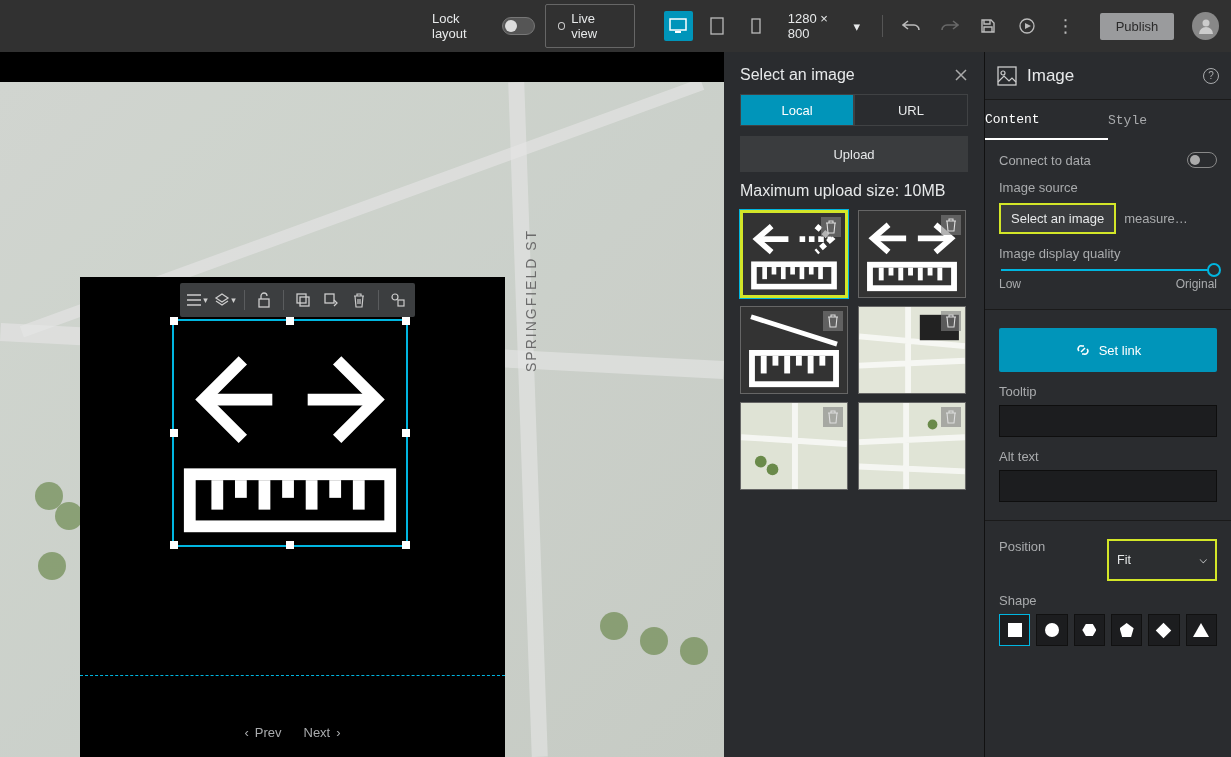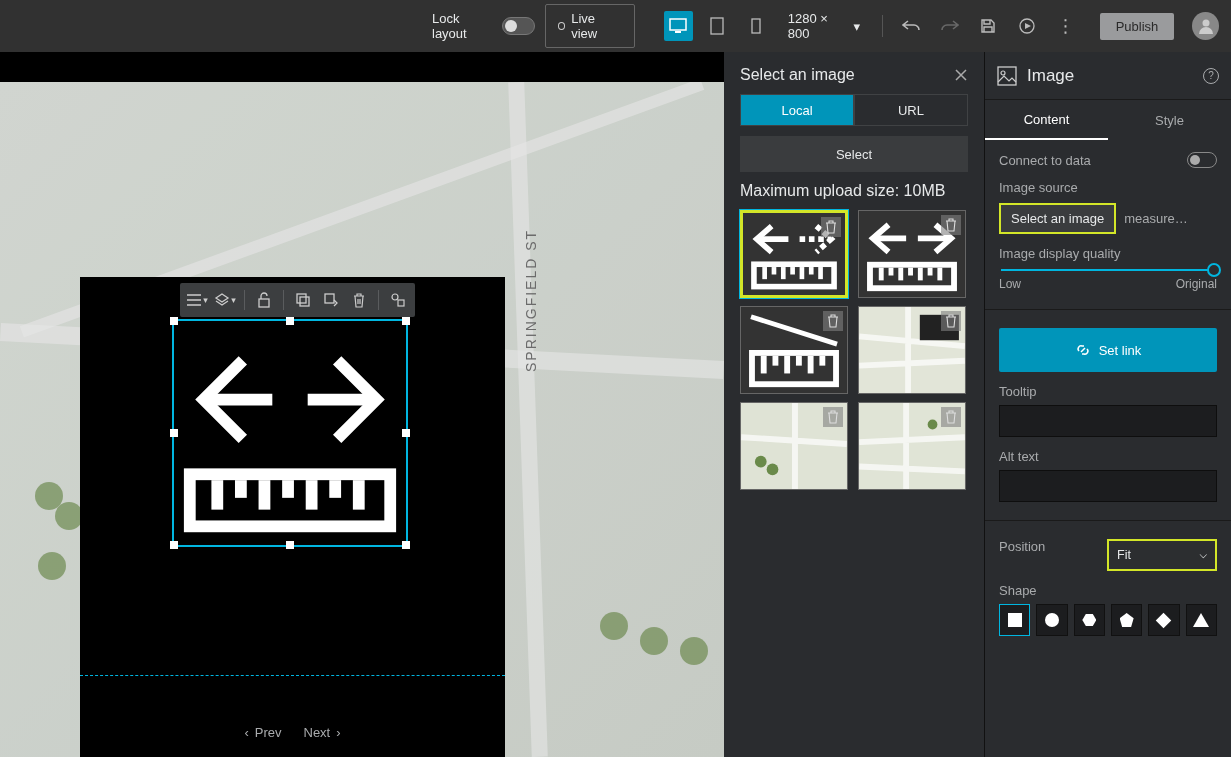--- a/index.html
+++ b/index.html
@@ -72,38 +72,38 @@
   .thumb{position:relative;width:108px;height:88px;border:1px solid #666;background:#333;}
   .thumb.sel{border:3px solid var(--highlight);outline:1px solid var(--accent2);}
   .thumb .del{position:absolute;top:4px;right:4px;width:20px;height:20px;background:rgba(128,128,128,0.6);display:flex;align-items:center;justify-content:center;}
   .thumb-map{background:linear-gradient(135deg,#e2e5d8,#cfd3c6);}
 
   
   .inspector{width:247px;background:var(--panel);display:flex;flex-direction:column;border-left:1px solid #111;}
   .ins-head{height:48px;display:flex;align-items:center;gap:10px;padding:0 12px;border-bottom:1px solid #1a1a1a;}
   .ins-head .q{margin-left:auto;color:var(--text-dim);border:1px solid var(--text-dim);width:16px;height:16px;border-radius:50%;display:flex;align-items:center;justify-content:center;font-size:10px;}
   .ins-tabs{display:flex;height:40px;}
-  .ins-tab{flex:1;display:flex;align-items:center;justify-content:center;color:var(--text-dim);}
+  .ins-tab{flex:1;display:flex;align-items:center;color:var(--text-dim);font-family:Liberation Mono, monospace;}
   .ins-tab.active{color:#fff;border-bottom:2px solid #fff;font-weight:500;}
   .ins-body{flex:1;overflow:auto;padding:12px 14px;display:flex;flex-direction:column;gap:12px;}
   .row-between{display:flex;justify-content:space-between;align-items:center;}
   .switch-sm{width:30px;height:16px;border:1px solid #888;border-radius:8px;position:relative;}
   .switch-sm::after{content:"";position:absolute;width:10px;height:10px;border-radius:50%;background:#aaa;top:2px;left:2px;}
   .label{color:var(--text-dim);font-size:13px;}
   .sel-img-btn{display:inline-block;padding:6px 10px;border:2px solid var(--highlight);background:#3a3c3e;color:var(--text);font-size:13px;}
   .behind-text{color:var(--text-dim);padding-left:8px;}
   .slider-row{margin-top:6px;}
   .slider-track{height:2px;background:var(--accent2);position:relative;margin:8px 2px 6px 2px;}
   .slider-thumb{position:absolute;right:-6px;top:-6px;width:14px;height:14px;border-radius:50%;border:2px solid var(--accent2);background:var(--panel);}
   .slider-labels{display:flex;justify-content:space-between;color:var(--text-dim);font-size:12px;}
   .sep-line{height:1px;background:#1a1a1a;margin:6px -14px;}
   .setlink{height:44px;background:var(--accent);color:#fff;display:flex;align-items:center;justify-content:center;gap:8px;border-radius:2px;}
   .text-input{height:32px;background:#1c1d1f;border:1px solid #0e0e0e;}
   .pos-row{display:flex;justify-content:space-between;align-items:flex-start;}
-  .pos-sel{width:110px;height:32px;border:2px solid var(--highlight);background:#2c2e30;color:var(--text);display:flex;align-items:center;padding:0 8px;justify-content:space-between;font-size:12.5px;}
+  .pos-sel{width:110px;height:42px;border:2px solid var(--highlight);background:#2c2e30;color:var(--text);display:flex;align-items:center;padding:0 8px;justify-content:space-between;font-size:12.5px;}
   .shape-row{display:flex;gap:6px;margin-top:6px;}
   .shape-btn{width:32px;height:32px;background:#1c1d1f;border:1px solid #111;display:flex;align-items:center;justify-content:center;}
   .shape-btn.active{border:1.5px solid var(--accent2);}
   .shape{width:14px;height:14px;background:#fff;}
   .circle{border-radius:50%;}
   .hex{width:14px;height:12px;background:#fff;clip-path:polygon(25% 0,75% 0,100% 50%,75% 100%,25% 100%,0 50%);}
   .pent{clip-path:polygon(50% 0,100% 38%,82% 100%,18% 100%,0 38%);}
   .diam{transform:rotate(45deg);width:11px;height:11px;}
   .tri{width:0;height:0;border-left:8px solid transparent;border-right:8px solid transparent;border-bottom:14px solid #fff;background:none;}
 
@@ -305,21 +305,21 @@
       </div>
       <div class="tab-row">
         <div class="tab active">
             <span>Local</span>
           </div>
         <div class="tab">
             <span>URL</span>
           </div>
       </div>
       <div class="upload-btn">
-          <span>Select</span>
+          <span>Upload</span>
         </div>
       <div class="max-note">Maximum upload size: 10MB</div>
       <div class="thumb-grid">
         <div class="thumb sel">
           <svg width="100%" height="100%" viewBox="0 0 108 88">
               <rect width="108" height="88" fill="#333"></rect>
               <g stroke="#fff" stroke-width="6" fill="none">
                 <path d="M30 14L14 28L30 42"></path>
                 <path d="M14 28H48"></path>
                 <path d="M78 14L94 28L78 42" stroke-dasharray="6 4"></path>

